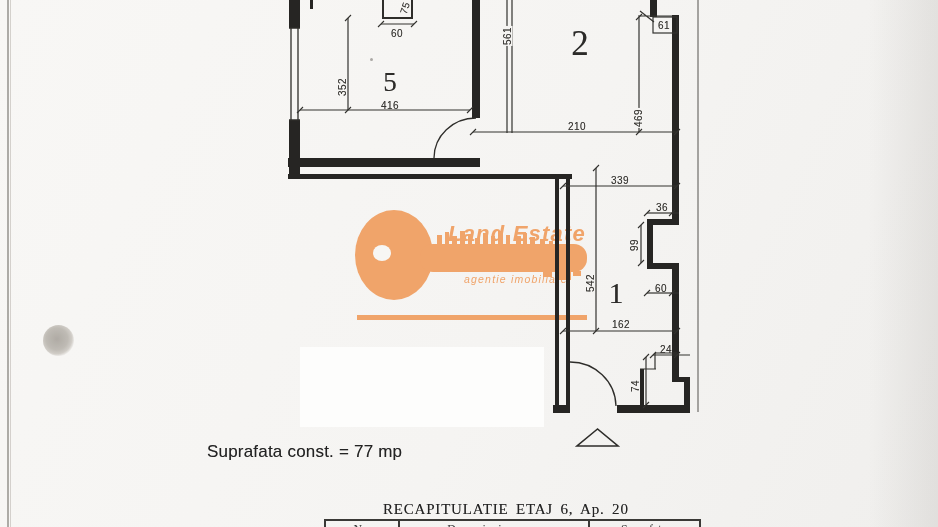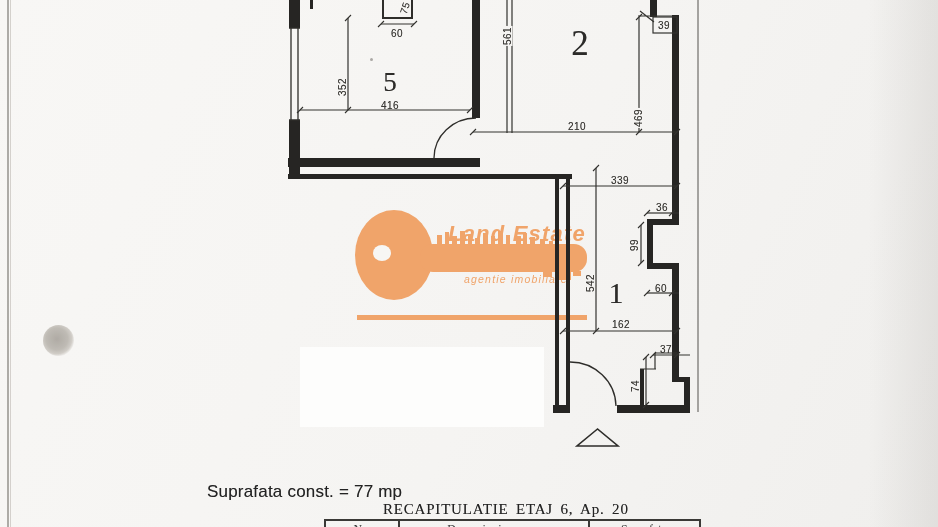--- a/index.html
+++ b/index.html
@@ -30,21 +30,21 @@
   .room-label{
     position:absolute;transform:translate(-50%,-50%);
     font-family:"Liberation Serif",serif;color:#2c2b29;
     text-shadow:0 0 .5px rgba(40,40,40,.45);white-space:nowrap;
   }
   .room-5{font-size:27px;}
   .room-2{font-size:35px;}
   .room-1{font-size:30px;}
   
   .area-note{left:207px;top:442px;font-size:17px;color:#232323;letter-spacing:.2px;
-    text-shadow:0 0 .4px rgba(0,0,0,.35);margin-top:40px;}
+    text-shadow:0 0 .4px rgba(0,0,0,.35);}
   .recap-title{left:383px;top:501px;font-family:"Liberation Serif",serif;font-size:15px;
     letter-spacing:.8px;word-spacing:3px;color:#232323;text-shadow:0 0 .4px rgba(0,0,0,.35);white-space:nowrap;text-align:center;}
   
   .tbl-line{background:#3a3936;}
   .tbl-top{left:324px;top:519px;width:377px;height:2px;}
   .tbl-v{top:520px;width:2px;height:8px;}
   .col-head{
     position:absolute;top:522px;transform:translateX(-50%);
     font-family:"Liberation Serif",serif;font-size:12px;color:#333;white-space:nowrap;
   }
@@ -159,30 +159,30 @@
 
   <span class="room-label room-5" style="left:390px;top:82px">5</span>
   <span class="room-label room-2" style="left:580px;top:44px">2</span>
   <span class="room-label room-1" style="left:616px;top:293px">1</span>
 
   <span class="dim rot75" style="left:405px;top:8px">75</span>
   <span class="dim" style="left:397px;top:33px">60</span>
   <span class="dim rot" style="left:342px;top:87px">352</span>
   <span class="dim" style="left:390px;top:105px">416</span>
   <span class="dim rot bg" style="left:507px;top:36px">561</span>
-  <span class="dim" style="left:664px;top:25px">39</span>
+  <span class="dim" style="left:664px;top:25px">61</span>
   <span class="dim" style="left:577px;top:126px">210</span>
   <span class="dim rot bg" style="left:638px;top:118px">469</span>
   <span class="dim" style="left:620px;top:180px">339</span>
   <span class="dim" style="left:662px;top:207px">36</span>
   <span class="dim rot" style="left:634px;top:245px">99</span>
   <span class="dim" style="left:661px;top:288px">60</span>
   <span class="dim rot" style="left:590px;top:283px">542</span>
   <span class="dim" style="left:621px;top:324px">162</span>
-  <span class="dim" style="left:666px;top:349px">37</span>
+  <span class="dim" style="left:666px;top:349px">24</span>
   <span class="dim rot" style="left:635px;top:386px">74</span>
 
   <span class="abs area-note">Suprafata const. = 77 mp</span>
   <span class="abs recap-title">RECAPITULATIE ETAJ 6, Ap. 20</span>
 
   <div>
     <div class="abs tbl-line tbl-top"></div>
     <div class="abs tbl-line tbl-v" style="left:324px"></div>
     <div class="abs tbl-line tbl-v" style="left:398px"></div>
     <div class="abs tbl-line tbl-v" style="left:588px"></div>

